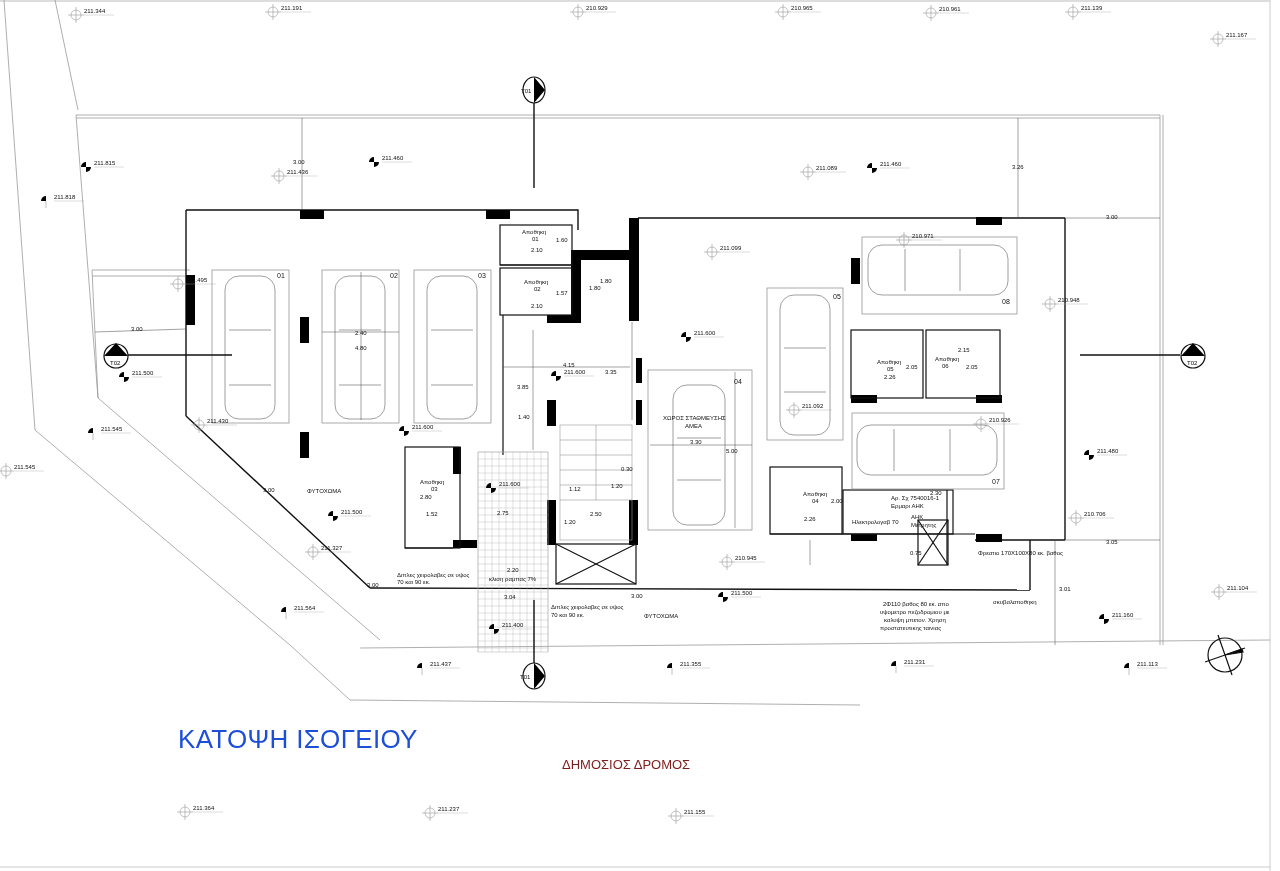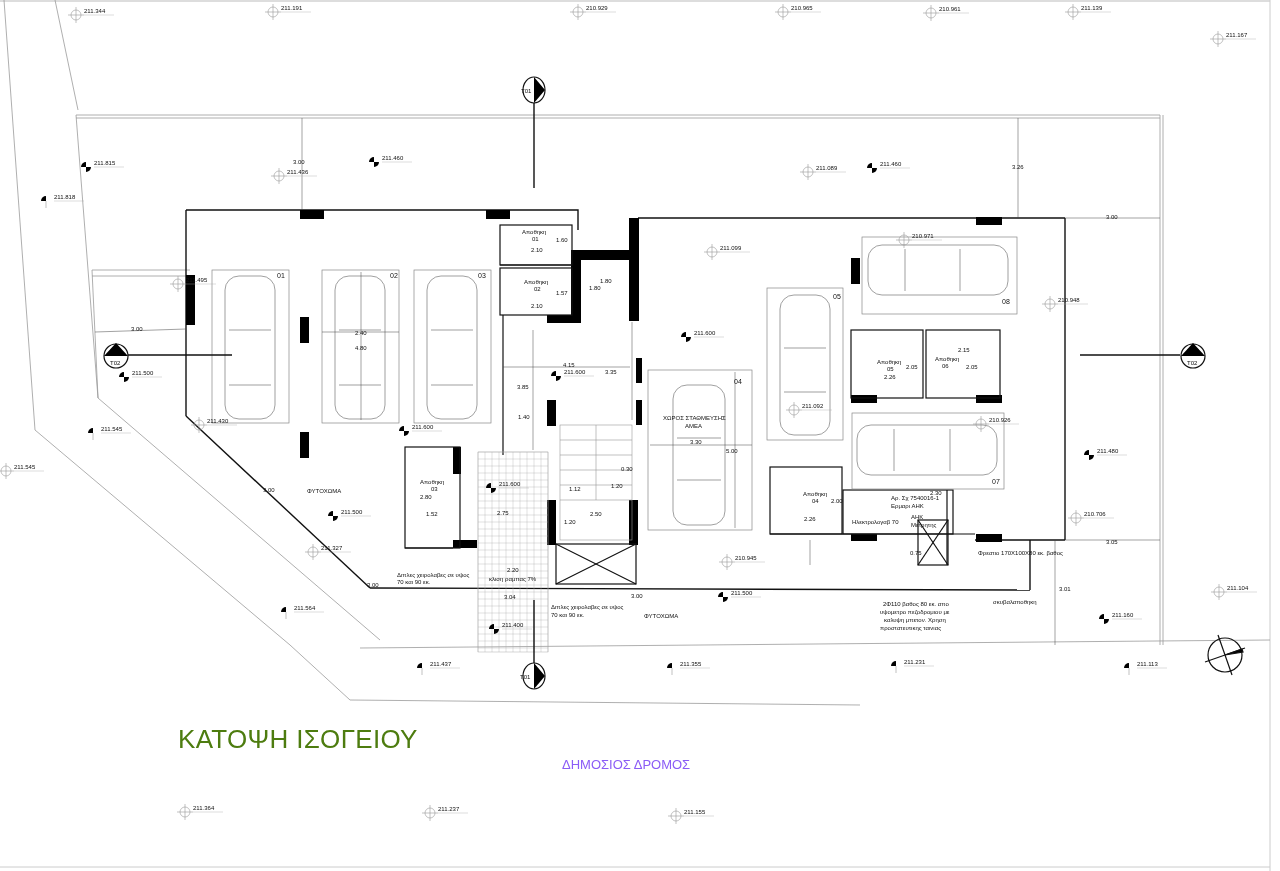--- a/index.html
+++ b/index.html
@@ -1,22 +1,22 @@
 <!DOCTYPE html>
 <html><head>
 <meta charset="utf-8">
 <style>
   html,body{margin:0;padding:0;background:#ffffff;}
   body{width:1280px;height:871px;overflow:hidden;position:relative;font-family:"Liberation Sans",sans-serif;}
   svg{position:absolute;left:0;top:0;}
   .t{font-family:"Liberation Sans",sans-serif;fill:#111;}
   .sm{font-size:7px;}
   .xs{font-size:6px;}
-  .title{position:absolute;left:178px;top:724px;font-size:26px;color:#4d7c0f;font-family:"Liberation Sans",sans-serif;letter-spacing:0.3px;}
-  .road{position:absolute;left:562px;top:757px;font-size:13px;color:#8b5cf6;font-family:"Liberation Sans",sans-serif;}
+  .title{position:absolute;left:178px;top:724px;font-size:26px;color:#1d4ed8;font-family:"Liberation Sans",sans-serif;letter-spacing:0.3px;}
+  .road{position:absolute;left:562px;top:757px;font-size:13px;color:#7f1d1d;font-family:"Liberation Sans",sans-serif;}
 </style>
 </head>
 <body>
 
 <svg width="1280" height="871" viewBox="0 0 1280 871" id="plan">
 
   <line x1="0" y1="1" x2="1270" y2="1" stroke="#bbb" stroke-width="1"></line>
   <line x1="1270" y1="0" x2="1270" y2="871" stroke="#ccc" stroke-width="1"></line>
   <line x1="0" y1="867" x2="1270" y2="867" stroke="#ccc" stroke-width="1"></line>
 

